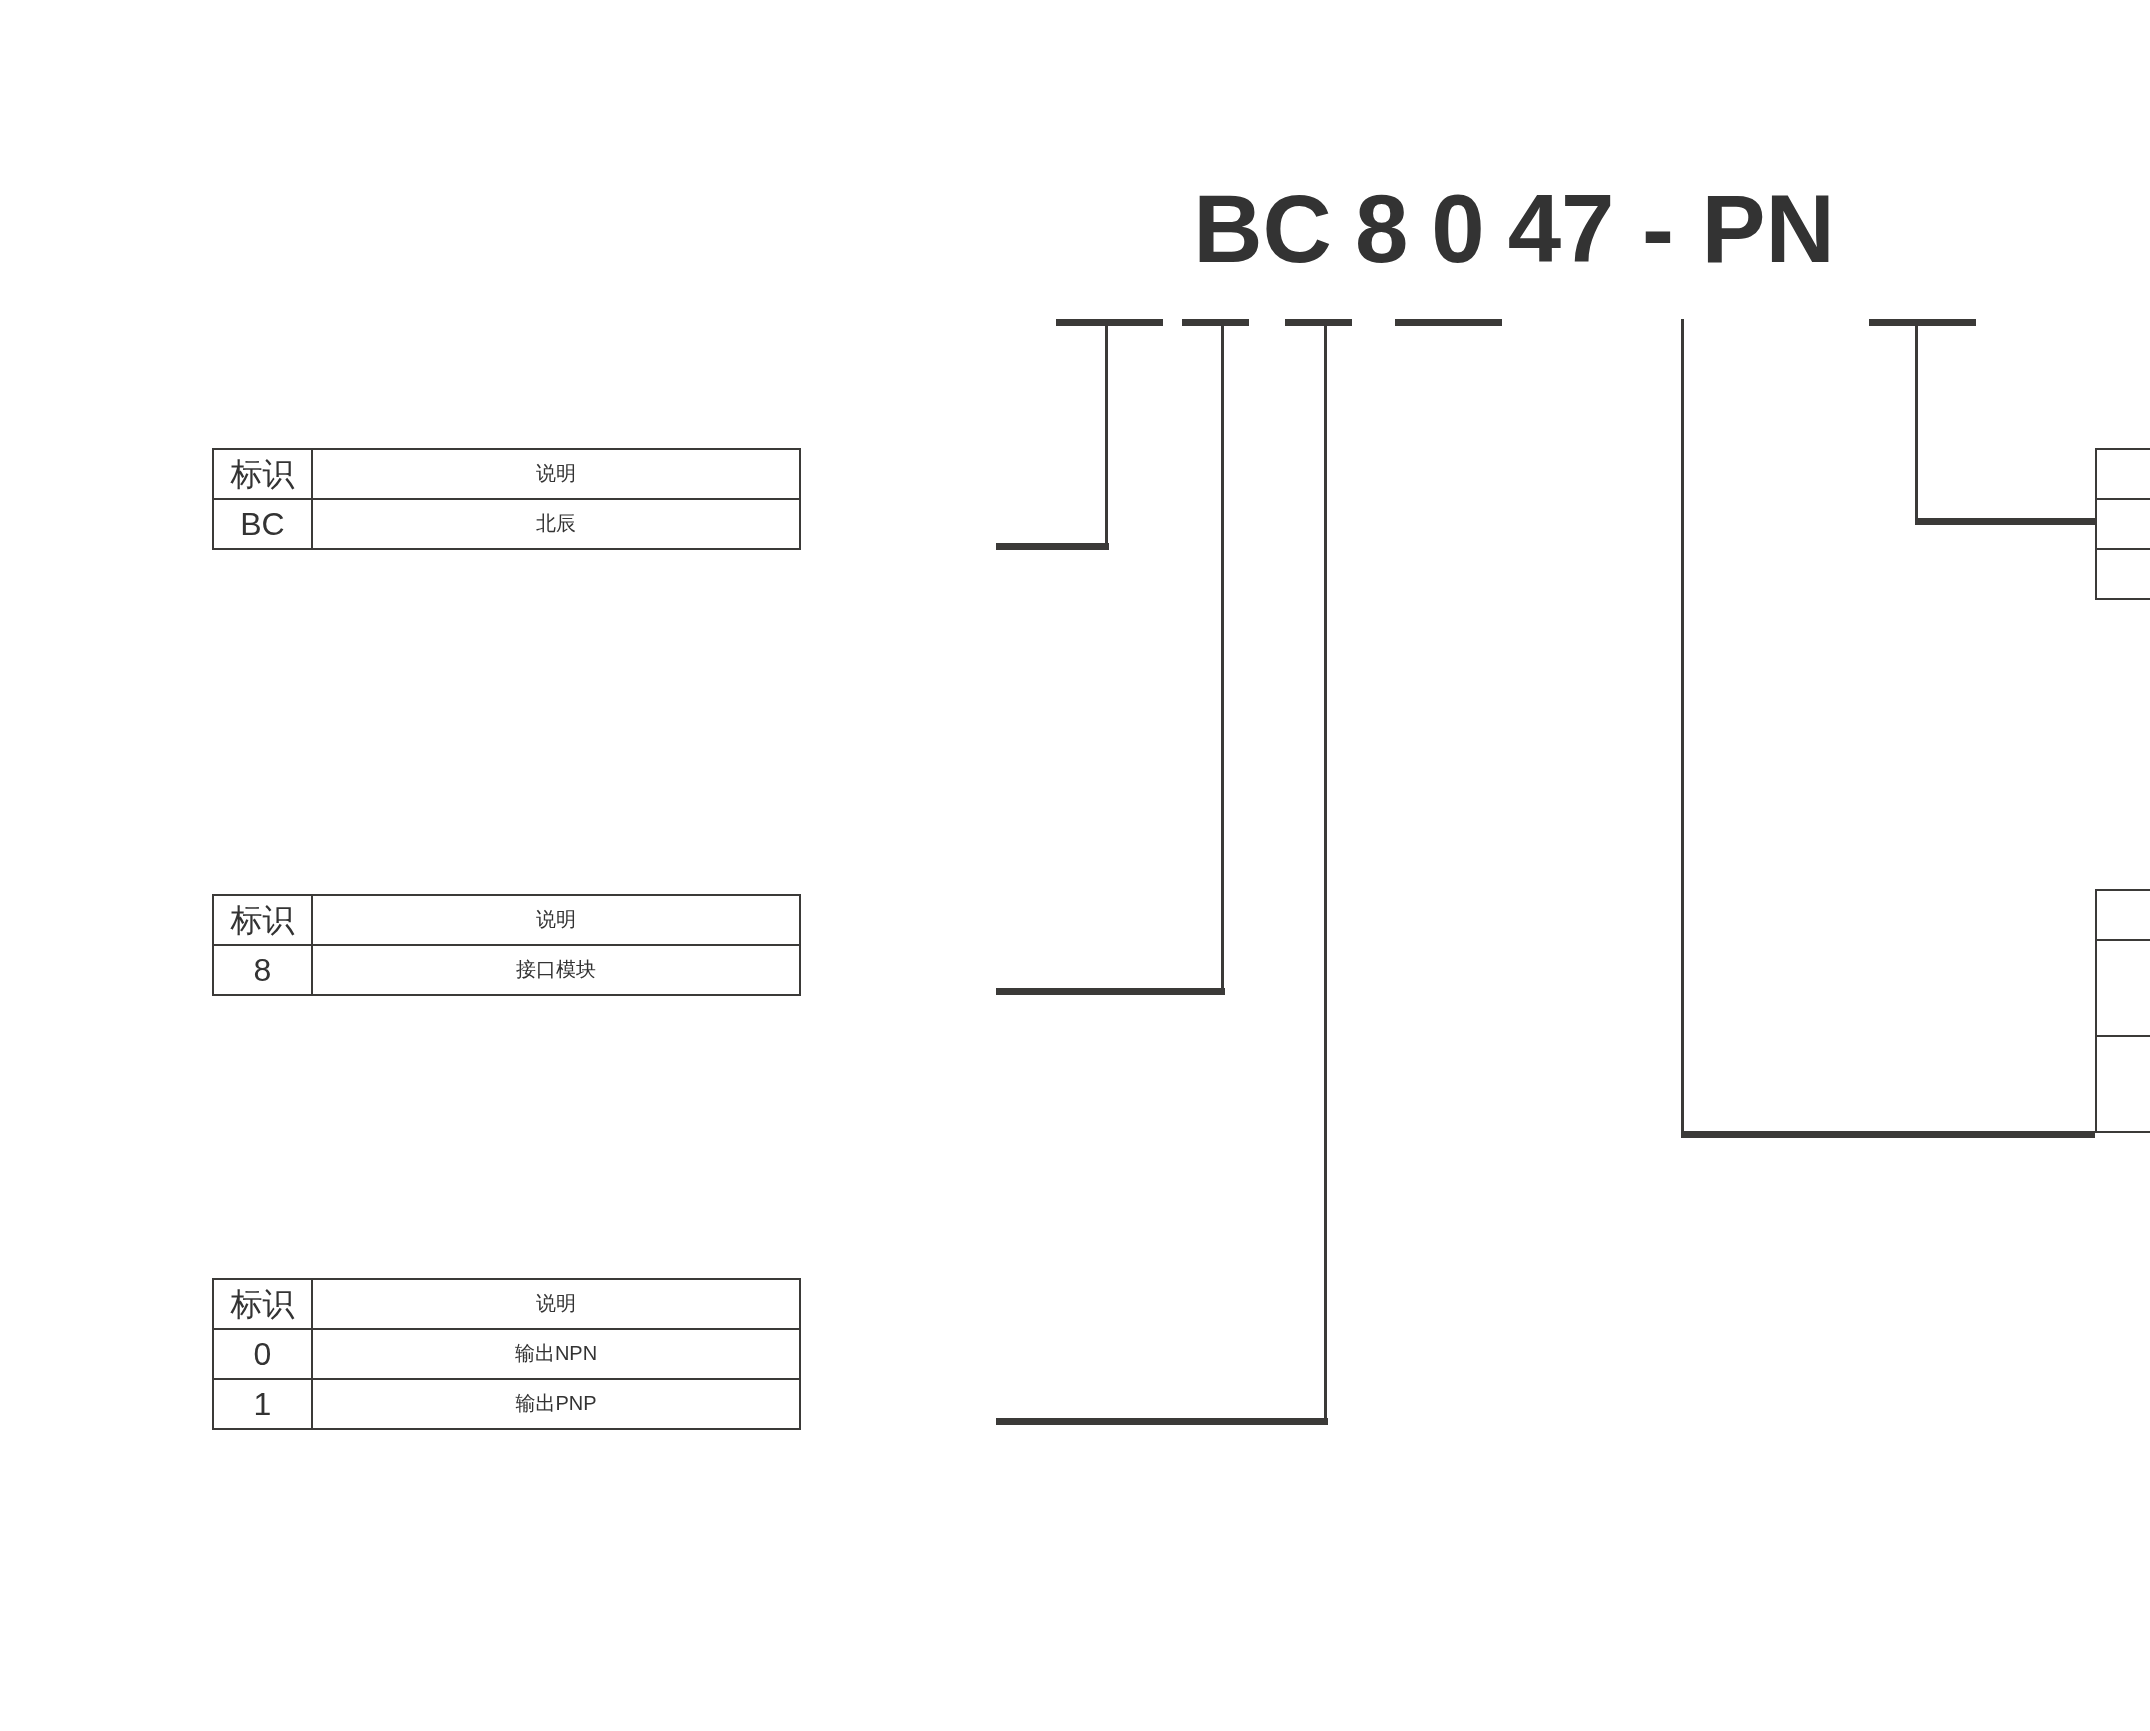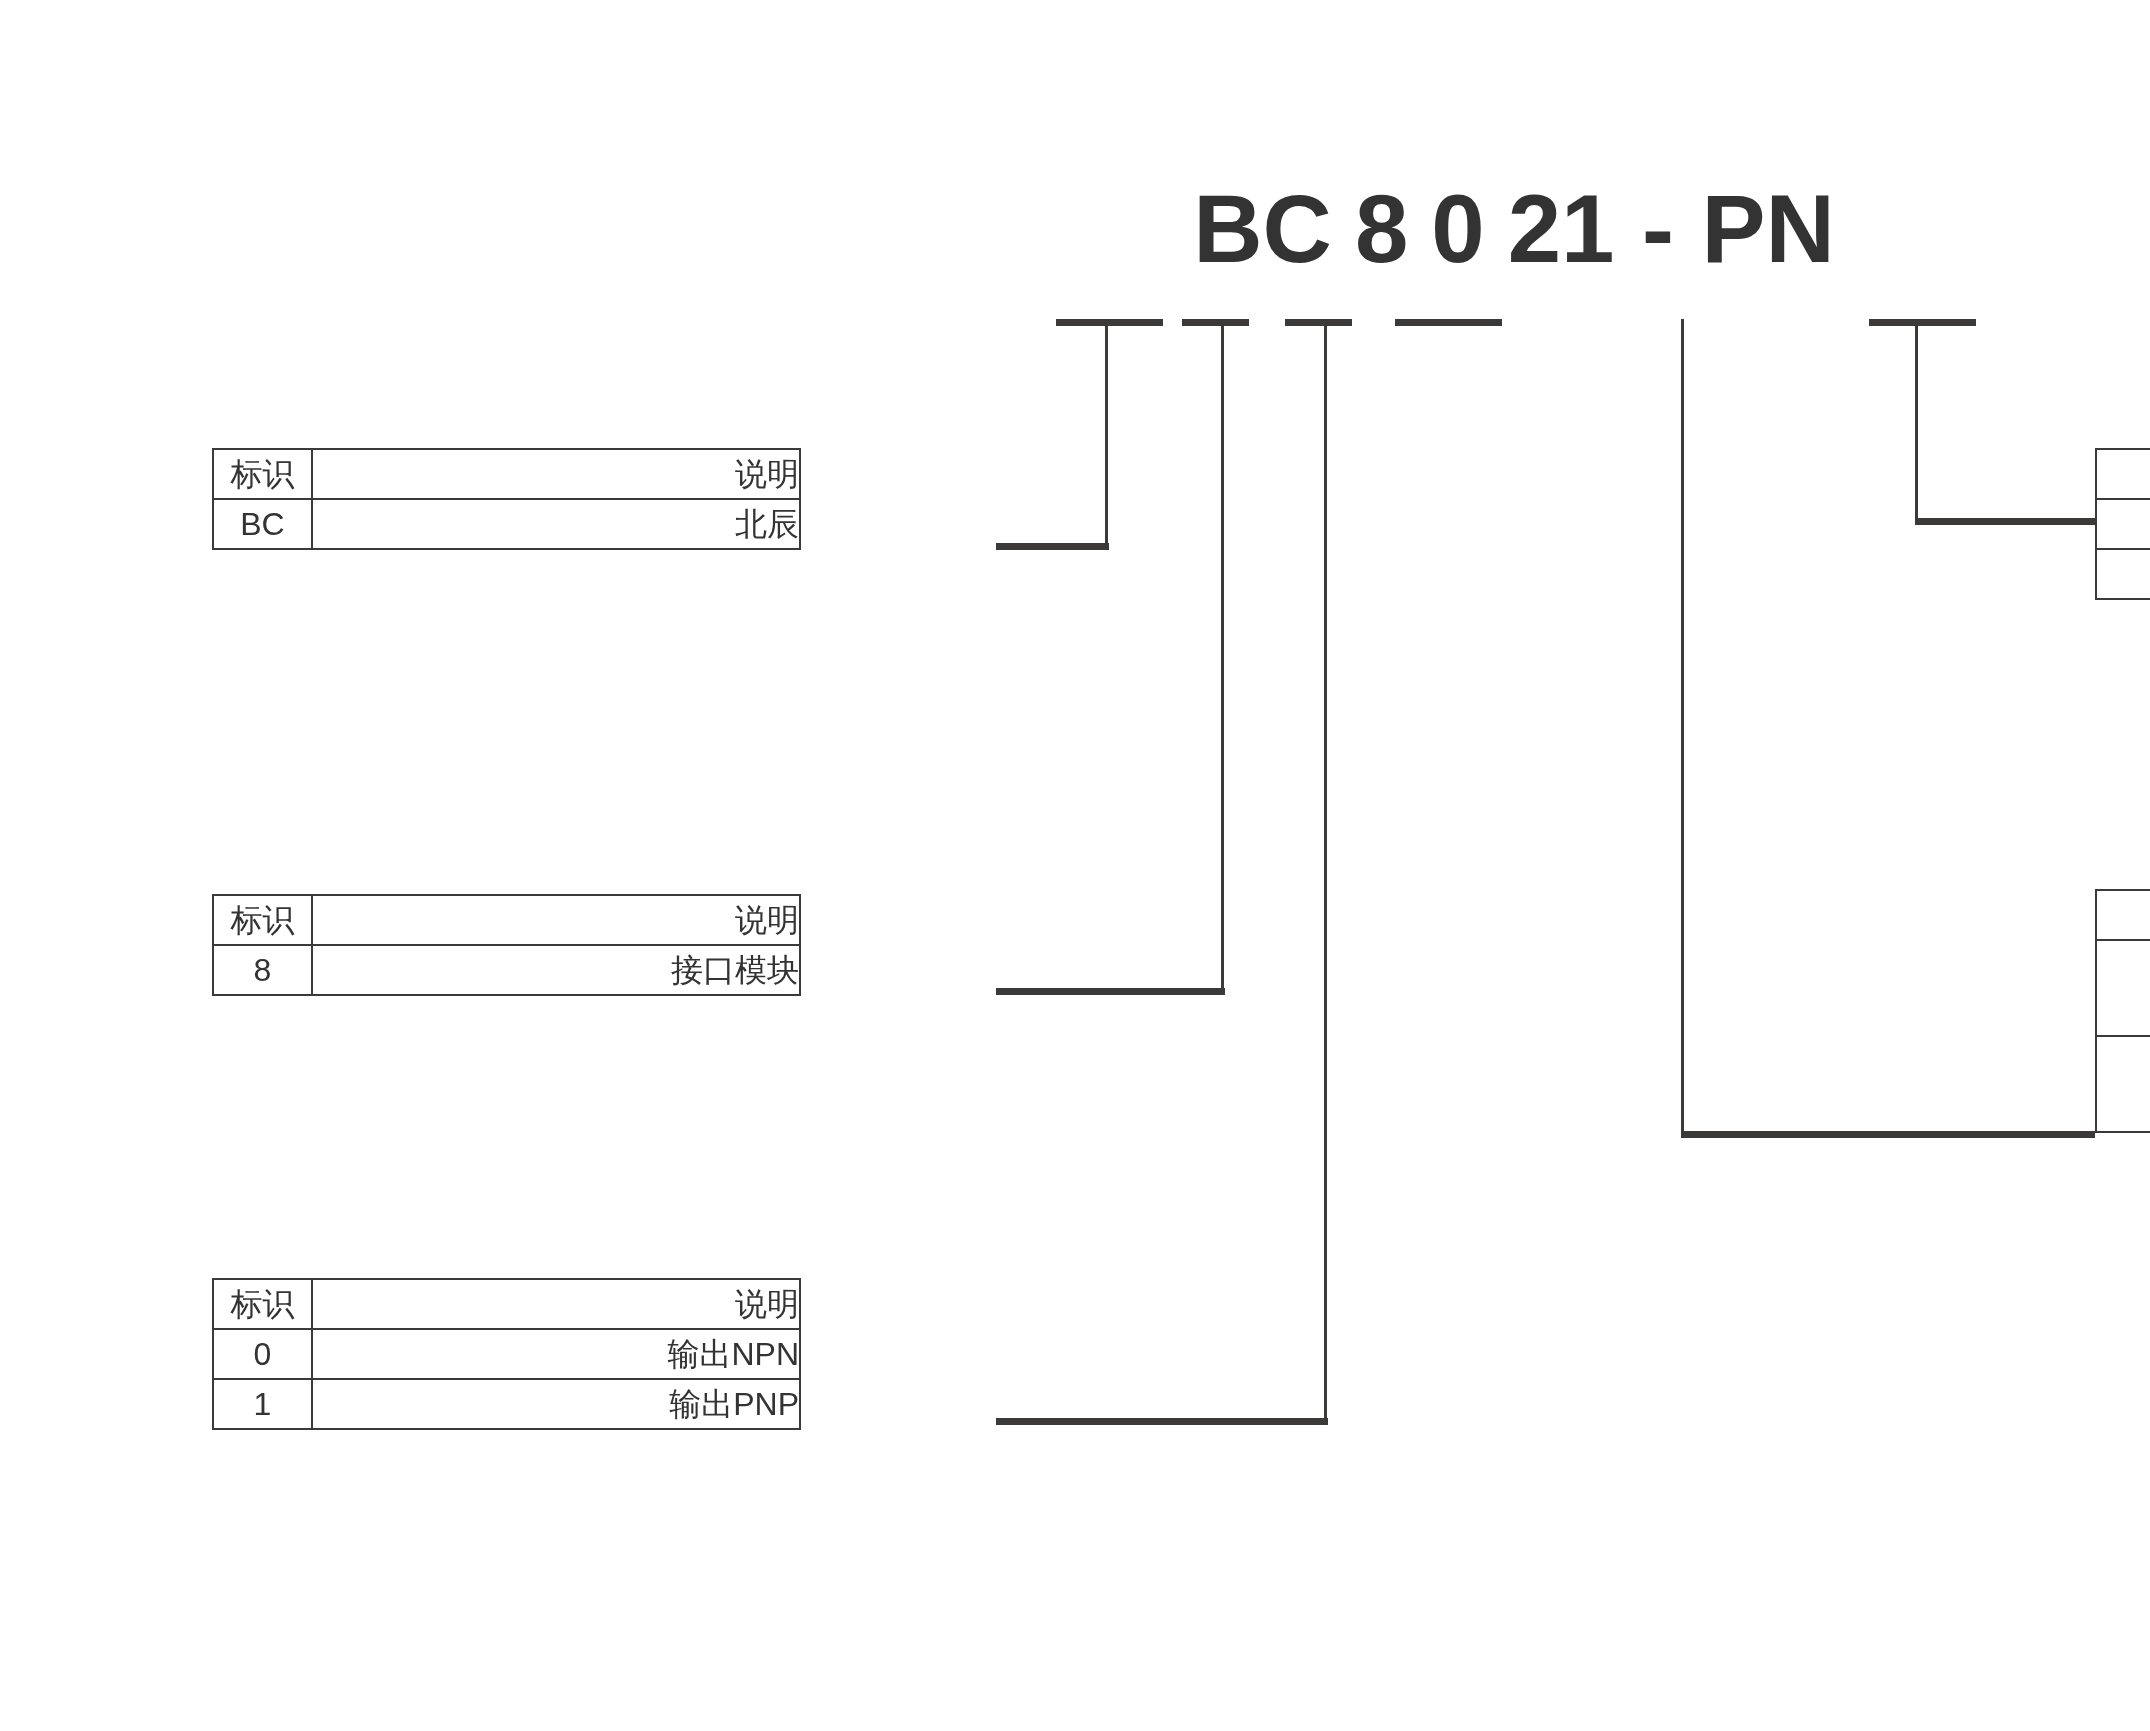--- a/index.html
+++ b/index.html
@@ -65,41 +65,41 @@
     text-align:center;
     vertical-align:middle;
     font-size:32px;
     font-weight:400;
     color:#333333;
     padding:0;
     line-height:1.28;
     white-space:pre-line;
   }
   .spec-table td.k{font-size:32px;}
-  .spec-table td.v{font-size:32px;text-align:right;}
+  .spec-table td.v{font-size:20px;}
   .hdr td{font-size:32px;}
 
   
   .t-left{left:212px;border-radius:12px;}
   .t-left td.k{width:97px;height:48px;}
   .t-left td.v{width:486px;height:48px;}
 
   
   .t-right{left:2095px;}
   .t-right td.k{width:245px;height:48px;}
   .t-right.tall td.k,.t-right.tall td.v{height:48px;}
   .t-right.tall td.two{height:94px;}
 </style>
 </head>
 <body>
 
 <div id="stage">
 
   <div id="code-row">
-    <span class="code-seg">BC</span><span class="gap-s"></span><span class="code-seg">8</span><span class="gap-s"></span><span class="code-seg">0</span><span class="gap-s"></span><span class="code-seg">21</span><span class="gap-m"></span><span class="code-seg">-</span><span class="gap-m"></span><span class="code-seg">PN</span>
+    <span class="code-seg">BC</span><span class="gap-s"></span><span class="code-seg">8</span><span class="gap-s"></span><span class="code-seg">0</span><span class="gap-s"></span><span class="code-seg">47</span><span class="gap-m"></span><span class="code-seg">-</span><span class="gap-m"></span><span class="code-seg">PN</span>
   </div>
 
   <div class="lead-cap" style="left:1056px;top:319px;width:107px;"></div>
   <div class="lead-v" style="left:1105px;top:319px;height:227px;"></div>
   <div class="lead-h" style="left:996px;top:543px;width:113px;"></div>
 
   <div class="lead-cap" style="left:1182px;top:319px;width:67px;"></div>
   <div class="lead-v" style="left:1221px;top:319px;height:676px;"></div>
   <div class="lead-h" style="left:996px;top:988px;width:229px;"></div>
 

